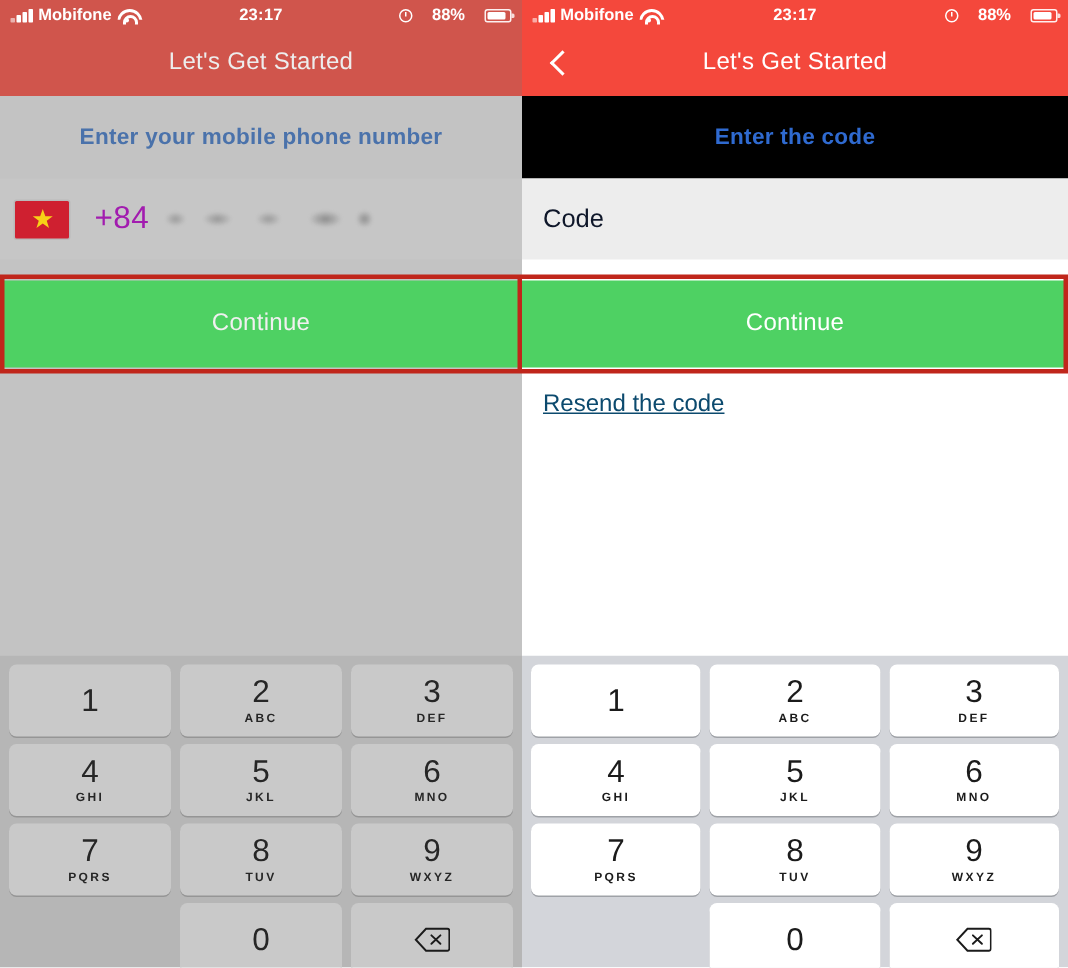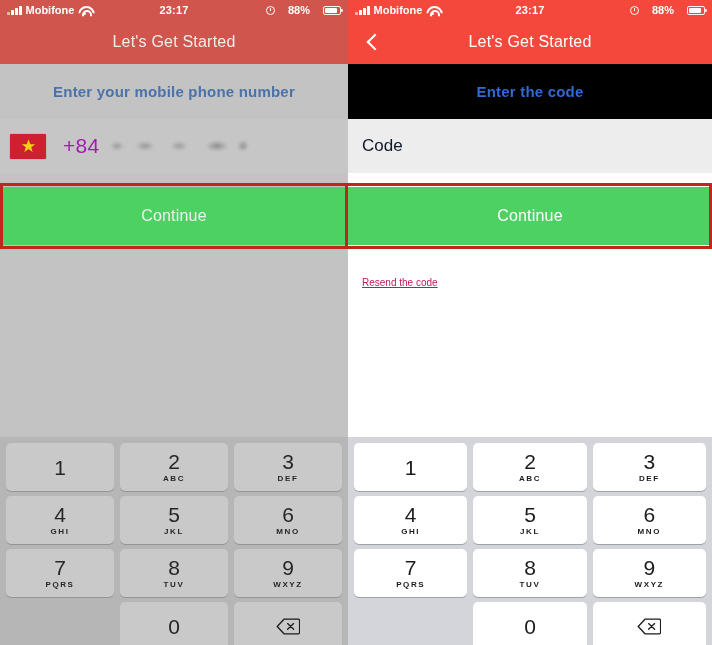--- a/index.html
+++ b/index.html
@@ -122,22 +122,22 @@
     color:#ffffff; font-size:16px; letter-spacing:.2px; cursor:pointer;
   }
   .panel-left .cta{ background:#4ed163; color:#f0f0f0; }
   .annot{
     position:absolute; left:0; right:0; top:-4px; bottom:-4px;
     border:3px solid #c0261b; pointer-events:none;
   }
   .annot-right{ left:-4px; }
 
   .resend{
-    margin-top:32px; padding-left:14px;
-    font-size:10px; color:#be185d; text-decoration:underline; cursor:pointer;
+    margin-top:16px; padding-left:14px;
+    font-size:16px; color:#0c4a6e; text-decoration:underline; cursor:pointer;
     display:inline-block;
   }
 
   
   .keypad{ flex:0 0 208px; height:208px; padding:6px 3px 4px 3px; }
   .panel-left .keypad{ background:#b6b6b6; }
   .panel-right .keypad{ background:#d3d5da; }
   .krow{ display:flex; height:48px; margin-bottom:5px; }
   .krow:last-child{ margin-bottom:0; }
   .key{

